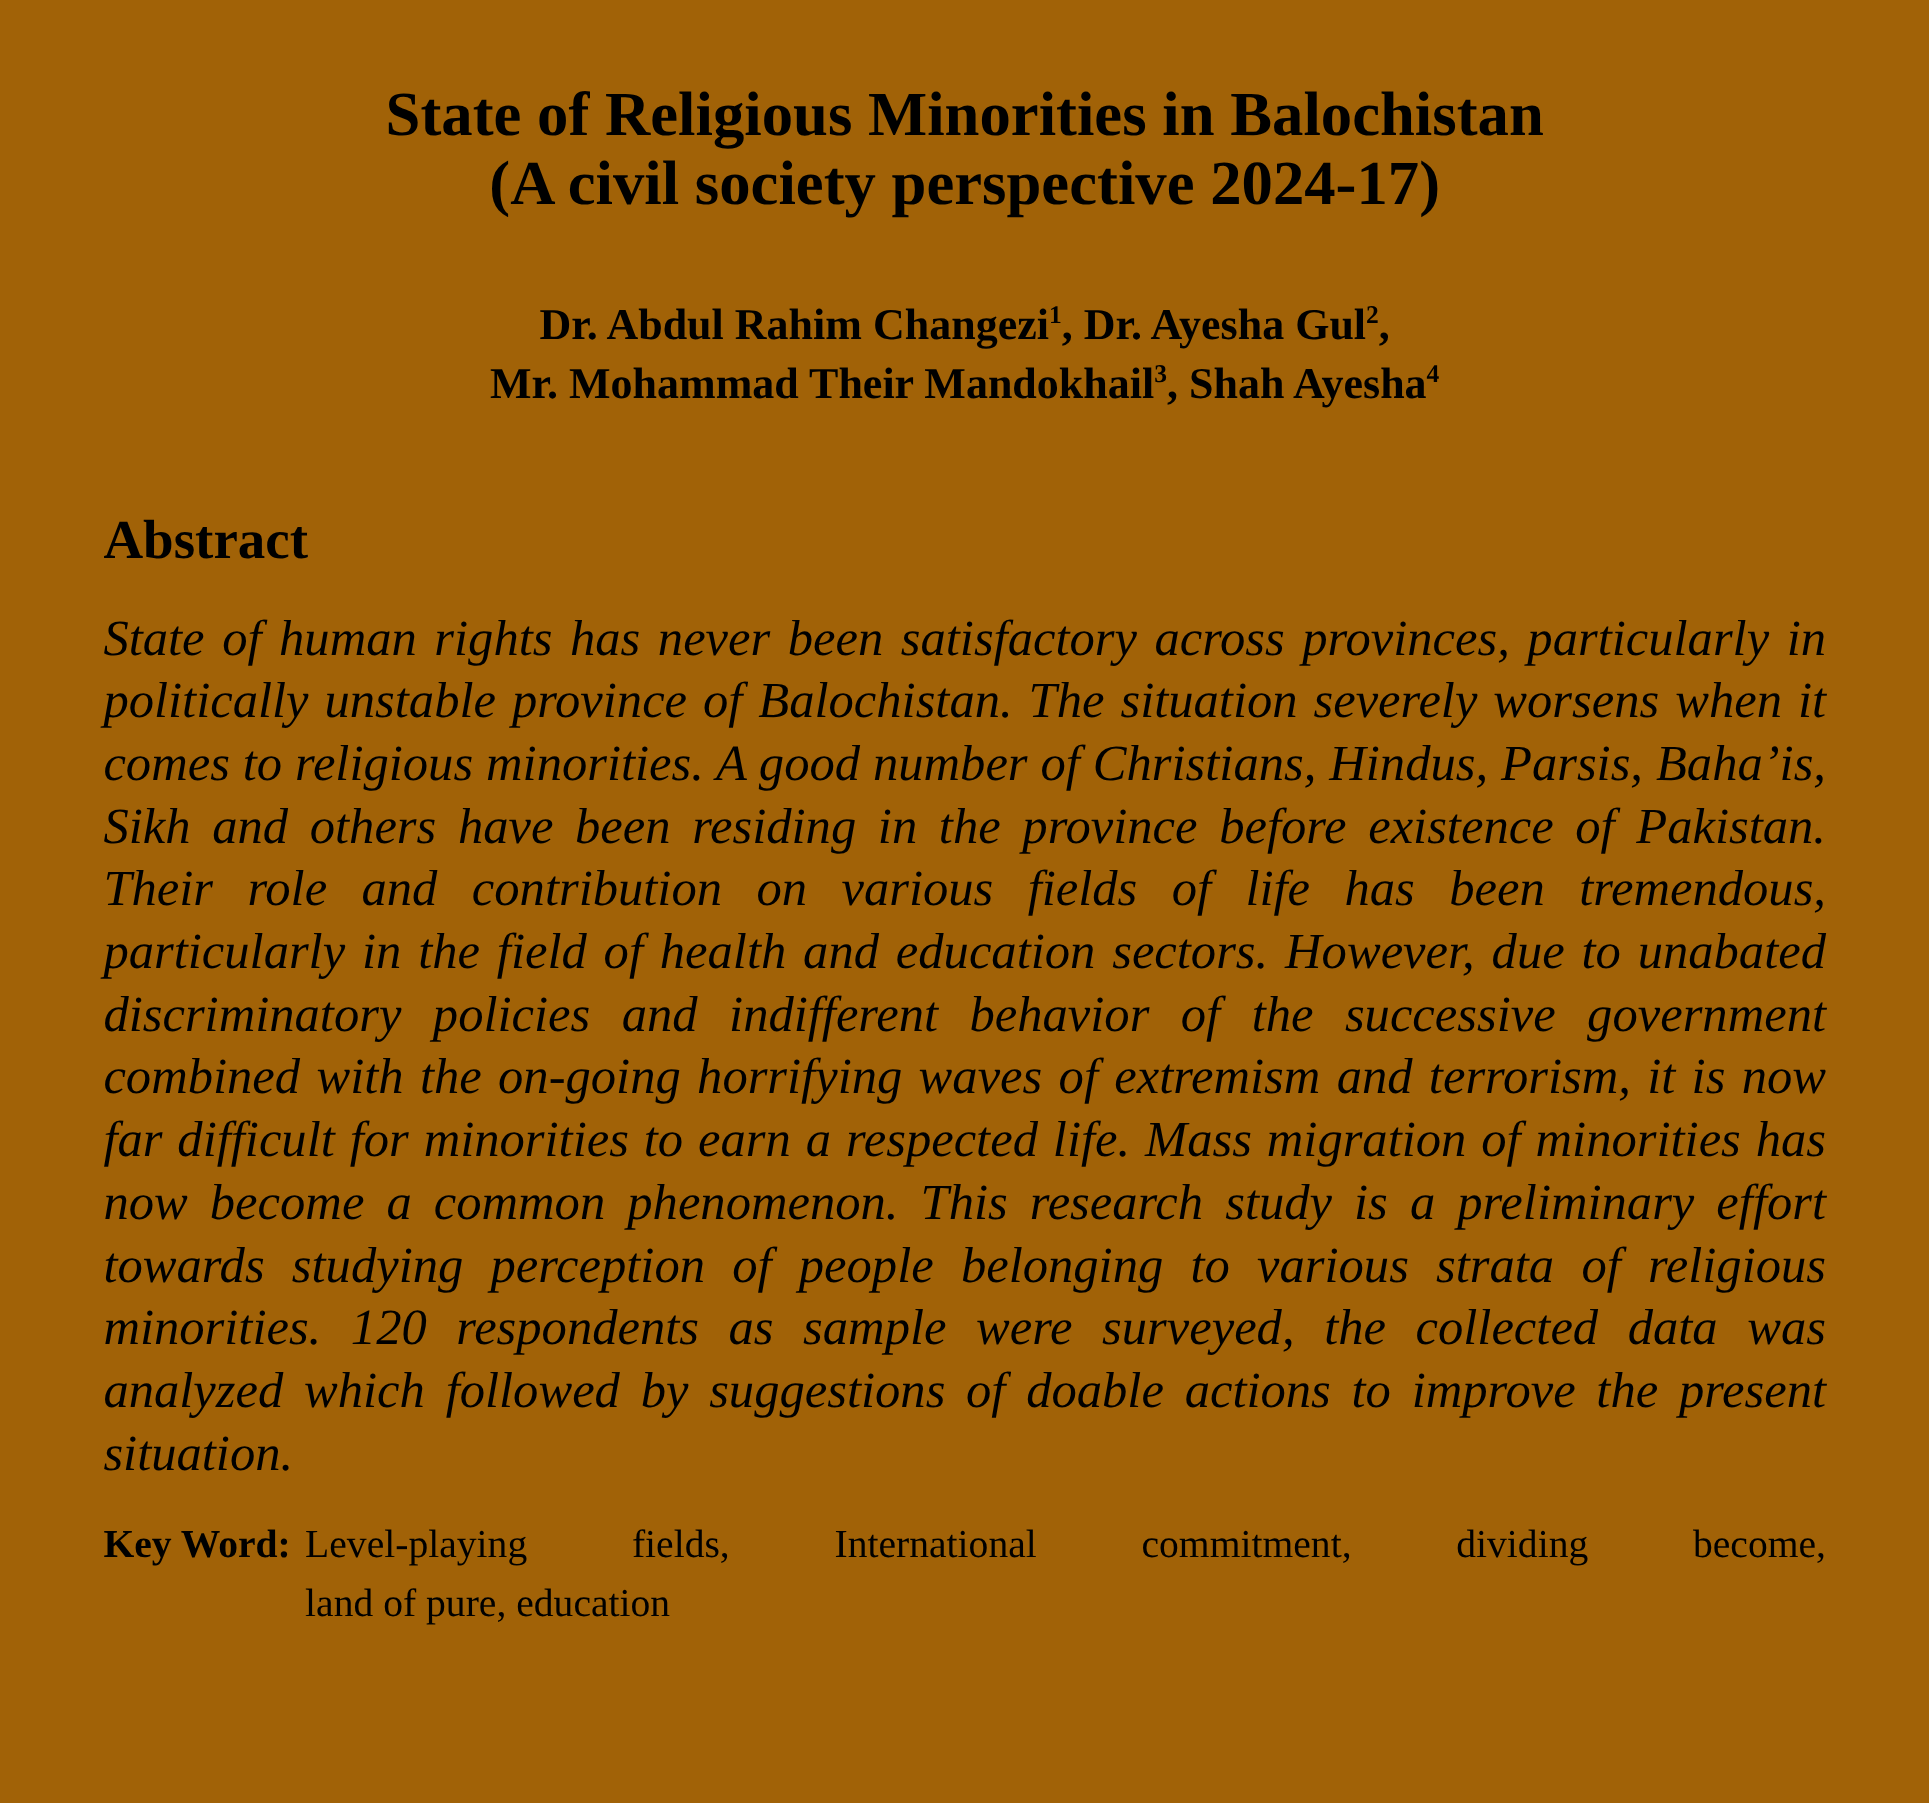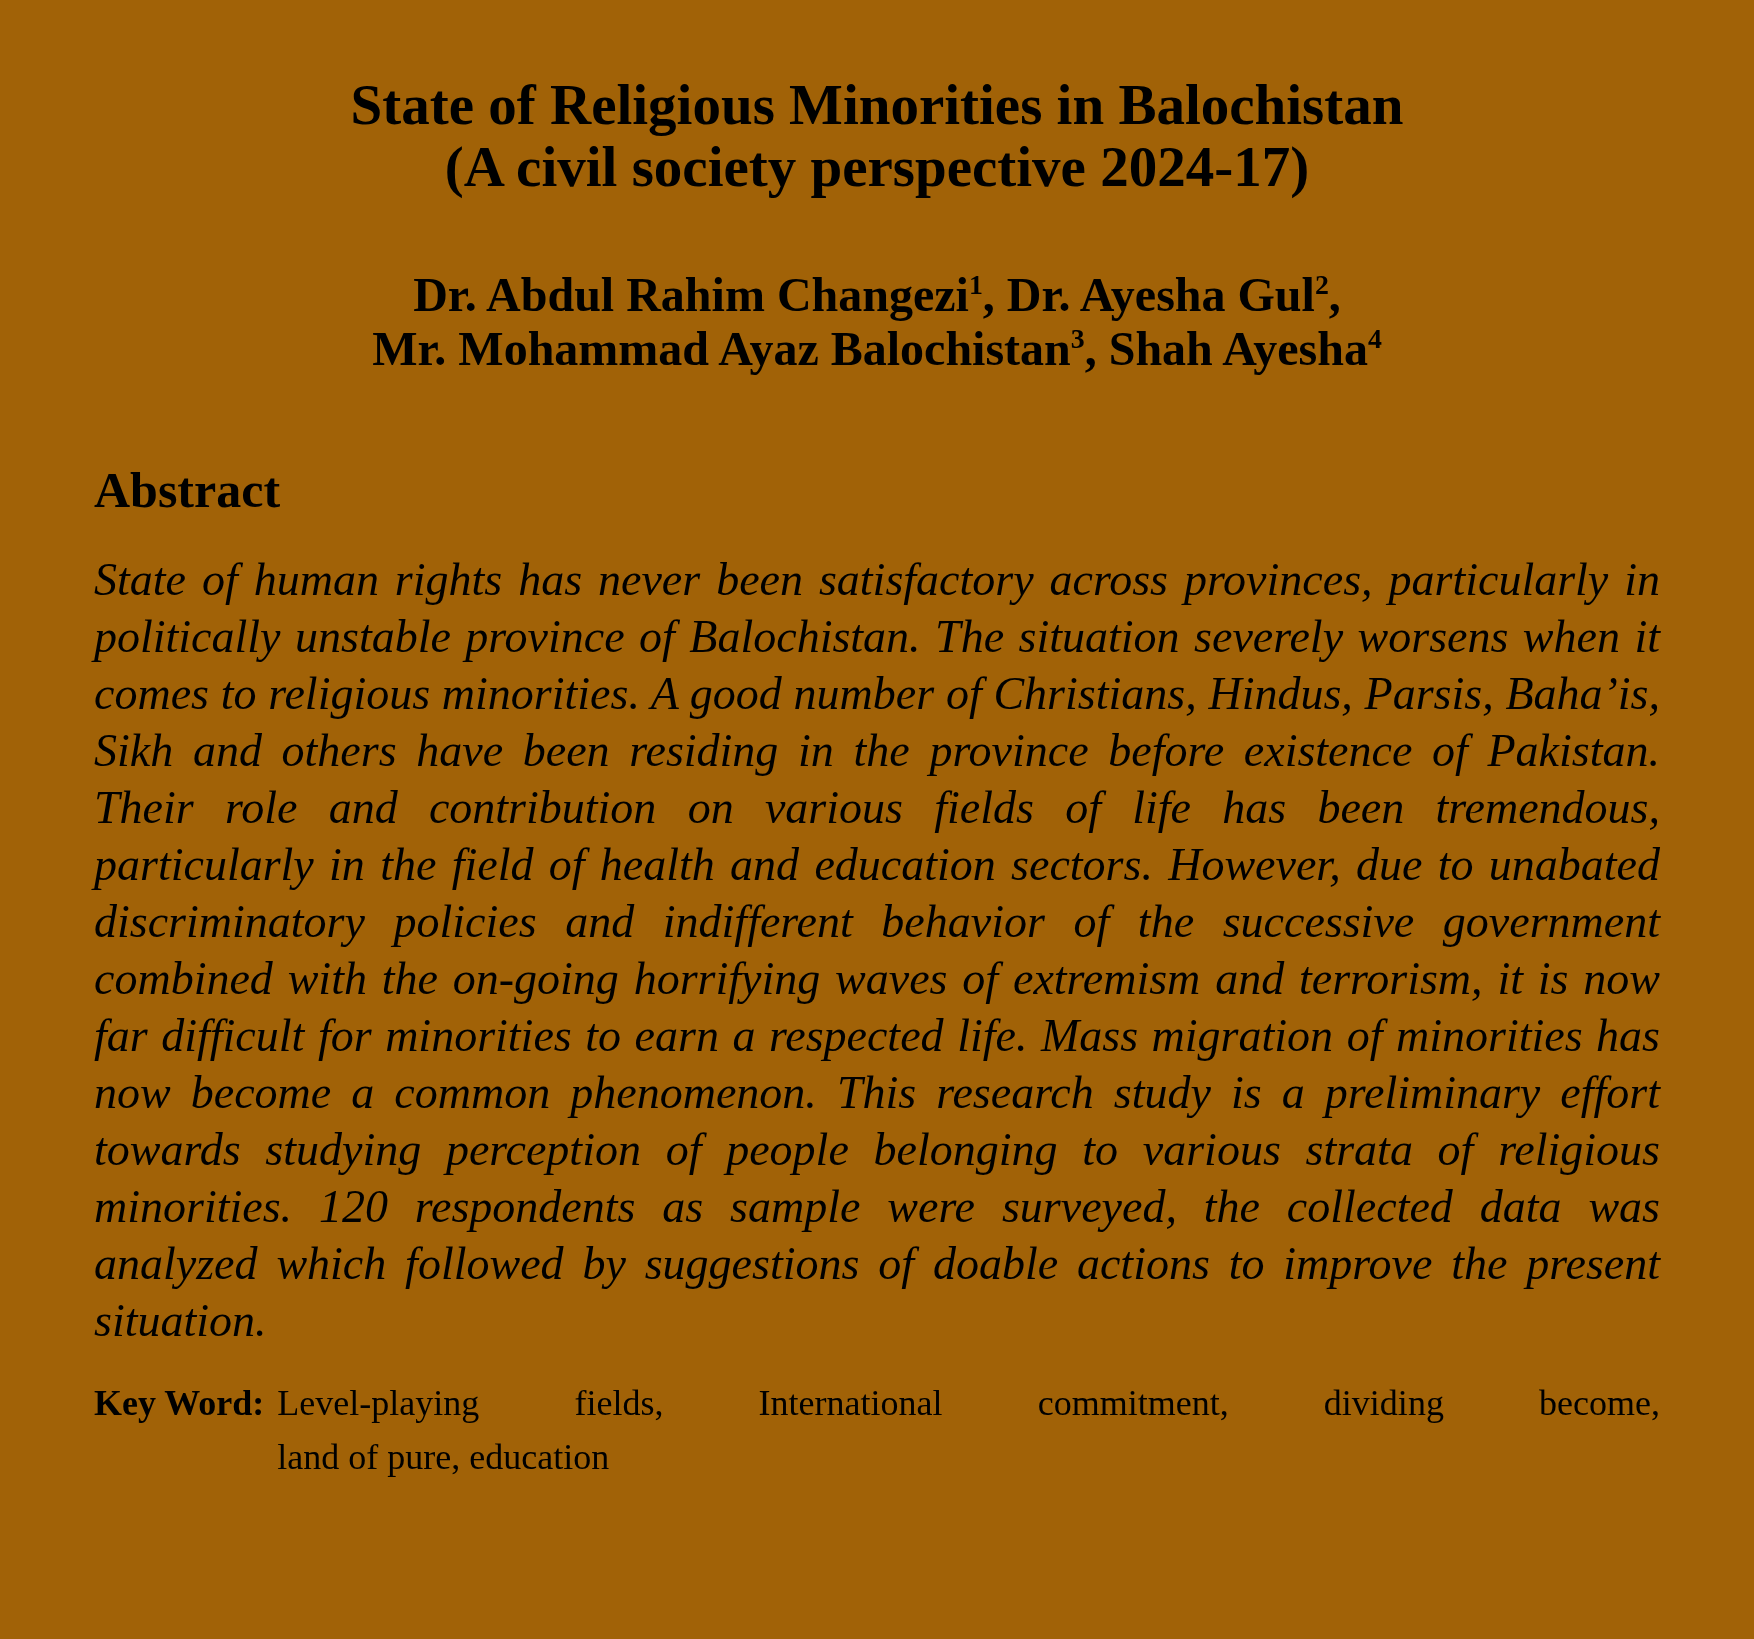--- a/index.html
+++ b/index.html
@@ -20,21 +20,21 @@
   }
   .title {
     margin: 0;
     font-size: 57px;
     line-height: 62px;
     font-weight: bold;
     text-align: center;
   }
   .authors {
     margin: 70px 0 0 0;
-    font-size: 48px;
+    font-size: 40px;
     line-height: 54px;
     font-weight: bold;
     text-align: center;
   }
   sup {
     font-size: 58%;
     vertical-align: super;
     line-height: 0;
   }
   .abstract-heading {
@@ -77,21 +77,21 @@
     text-align: left;
   }
 </style>
 </head>
 <body>
 
 <div class="page">
 
   <h1 class="title"><span>State of Religious Minorities in Balochistan</span><br><span>(A civil society perspective 2024-17)</span></h1>
 
-  <p class="authors"><span><span>Dr. Abdul Rahim Changezi</span><sup>1</sup><span>, </span><span>Dr. Ayesha Gul</span><sup>2</sup><span>,</span></span><br><span><span>Mr. Mohammad Ayaz Balochistan</span><sup>3</sup><span>, </span><span>Shah Ayesha</span><sup>4</sup><span></span></span></p>
+  <p class="authors"><span><span>Dr. Abdul Rahim Changezi</span><sup>1</sup><span>, </span><span>Dr. Ayesha Gul</span><sup>2</sup><span>,</span></span><br><span><span>Mr. Mohammad Their Mandokhail</span><sup>3</sup><span>, </span><span>Shah Ayesha</span><sup>4</sup><span></span></span></p>
 
   <h2 class="abstract-heading">Abstract</h2>
 
   <p class="abstract-body">State of human rights has never been satisfactory across provinces, particularly in politically unstable province of Balochistan. The situation severely worsens when it comes to religious minorities. A good number of Christians, Hindus, Parsis, Baha’is, Sikh and others have been residing in the province before existence of Pakistan. Their role and contribution on various fields of life has been tremendous, particularly in the field of health and education sectors. However, due to unabated discriminatory policies and indifferent behavior of the successive government combined with the on-going horrifying waves of extremism and terrorism, it is now far difficult for minorities to earn a respected life. Mass migration of minorities has now become a common phenomenon. This research study is a preliminary effort towards studying perception of people belonging to various strata of religious minorities. 120 respondents as sample were surveyed, the collected data was analyzed which followed by suggestions of doable actions to improve the present situation.</p>
 
   <p class="keywords">
     <span class="kw-label">Key Word:</span>
     <span class="kw-value">
         <span class="kw-line1">Level-playing fields, International commitment, dividing become,</span>
         <span class="kw-line2">land of pure, education</span>

